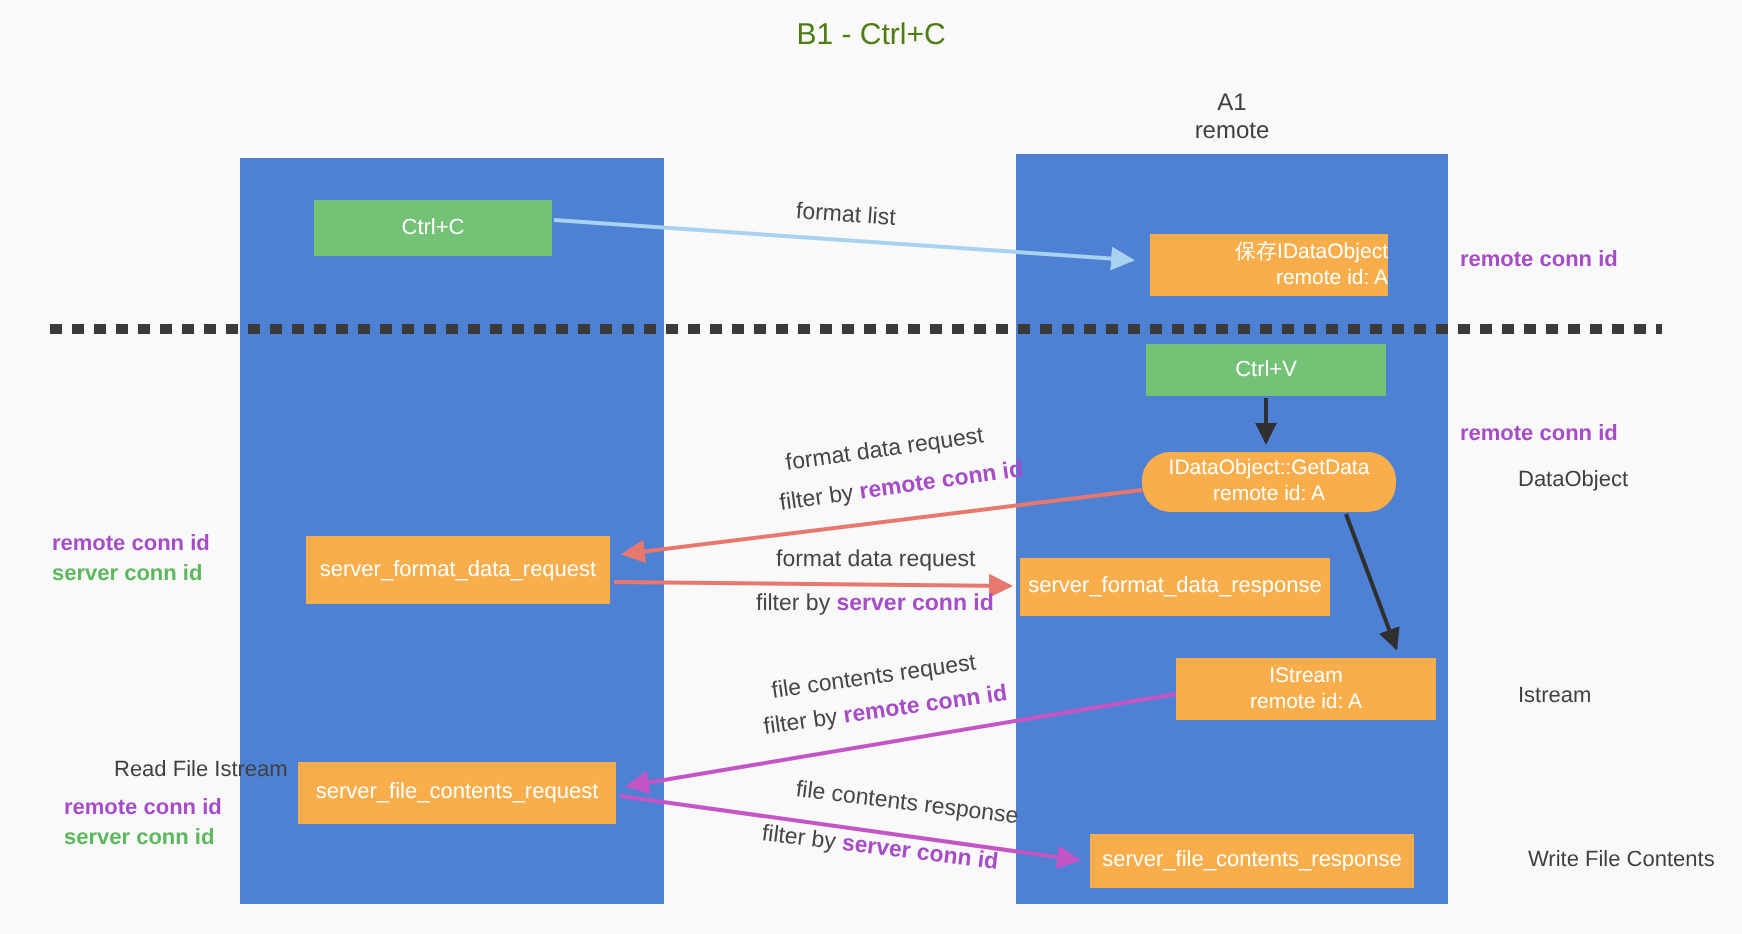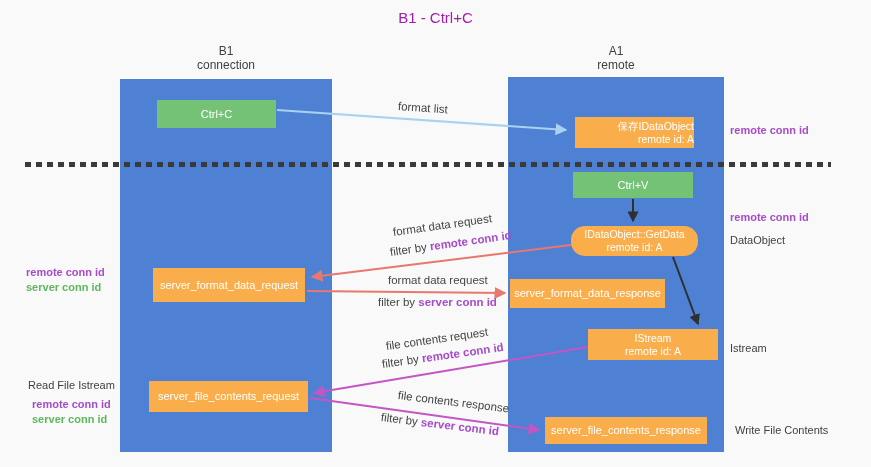--- a/index.html
+++ b/index.html
@@ -1,21 +1,21 @@
 <!DOCTYPE html>
 <html><head>
 <meta charset="utf-8">
 <style>
   * { margin:0; padding:0; box-sizing:border-box; }
   html,body { background:#f9f9f9; }
   body { font-family:"Liberation Sans", sans-serif; }
   .canvas { position:relative; width:871px; height:467px; background:#f9f9f9; overflow:hidden; }
 
   .title { position:absolute; left:0; top:8px; width:871px; text-align:center;
-           font-size:15px; line-height:19px; color:#a21caf; }
+           font-size:15px; line-height:19px; color:#4d7c0f; }
 
   .col { position:absolute; background:#4e80d3; z-index:1; }
   .col-left  { left:120px; top:79px; width:212px; height:373px; }
   .col-right { left:508px; top:77px; width:216px; height:375px; }
 
   .colhead { position:absolute; text-align:center; font-size:12px; line-height:14px; color:#3f3f3f; z-index:2; }
   .colhead-left  { left:120px; top:44px; width:212px; }
   .colhead-right { left:508px; top:44px; width:216px; }
 
   .dashline { position:absolute; left:25px; top:162px; width:806px; height:5px; z-index:5;
@@ -28,38 +28,34 @@
           font-size:11px; line-height:13px; }
   .node.orange { background:#f9ae4b; }
   .node.green  { background:#74c276; }
   .node.two { font-size:10.5px; line-height:13px; }
 
   .lbl { position:absolute; z-index:7; font-size:11.5px; color:#454545; white-space:nowrap; }
   .lbl .hl-purple { color:#a64cc9; font-weight:bold; }
   .side { position:absolute; z-index:7; font-size:11px; white-space:nowrap; }
   .side.purple { color:#a64cc9; font-weight:bold; }
   .side.green  { color:#5cb85c; font-weight:bold; }
-  .side.dark   { color:#3f3f3f; }
+  .side.dark   { color:#3f3f3f;margin-left:29px; }
   .rot-up   { transform:rotate(-8deg); transform-origin:left center; }
   .rot-dn   { transform:rotate(7deg);  transform-origin:left center; }
   .rot-dn2  { transform:rotate(4deg);  transform-origin:left center; }
 </style>
 </head>
 <body>
 
 <div class="canvas">
 
   <div class="title">
     <div>B1 - Ctrl+C</div>
   </div>
 
-  <div class="colhead colhead-left">
-    <div>B1</div>
-    <div>connection</div>
-  </div>
   <div class="colhead colhead-right">
     <div>A1</div>
     <div>remote</div>
   </div>
 
   <div class="col col-left"></div>
   <div class="col col-right"></div>
 
   <div class="dashline"></div>
 

